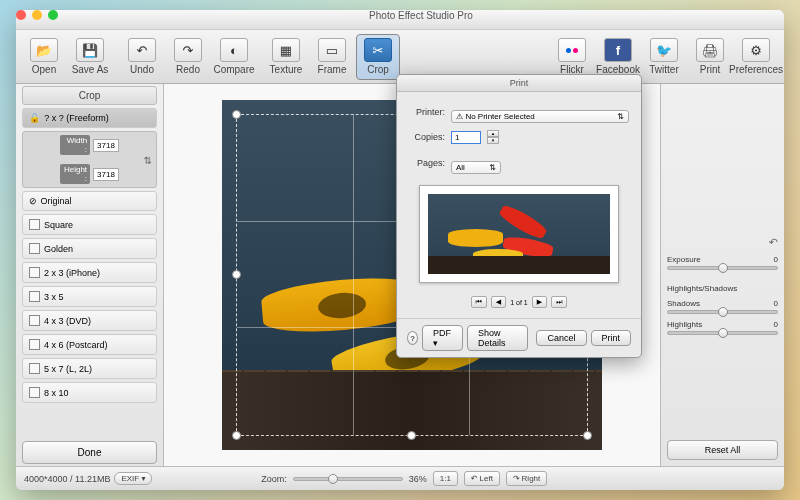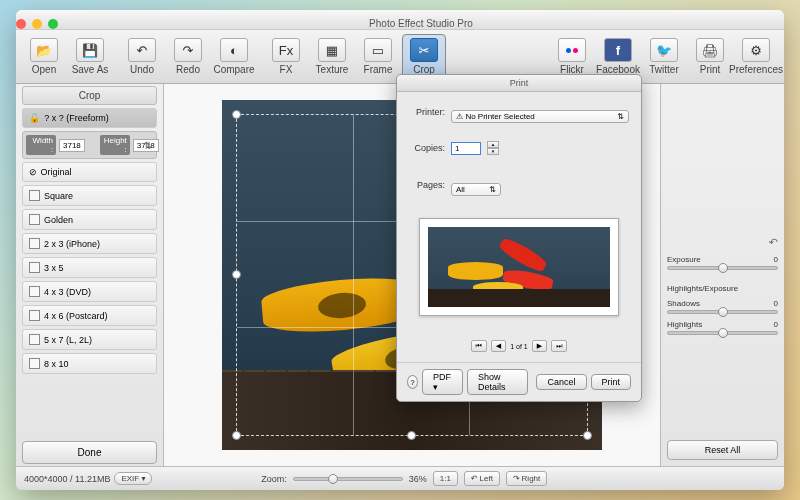--- a/index.html
+++ b/index.html
@@ -1,18 +1,18 @@
 <!DOCTYPE html>
 <html><head>
 <meta charset="utf-8">
 <style>
 * { margin: 0; padding: 0; box-sizing: border-box; font-family: -apple-system, "Lucida Grande", sans-serif; }
 body { width: 800px; height: 500px; background: linear-gradient(135deg, #a8d8e8 0%, #d4e8c8 40%, #e8d4a8 70%, #e8c888 100%); overflow: hidden; position: relative; }
 .window { position: absolute; top: 10px; left: 16px; right: 16px; bottom: 10px; background: #f0f0f0; border-radius: 6px; box-shadow: 0 10px 30px rgba(0,0,0,0.3); display: flex; flex-direction: column; }
-.titlebar { height: 20px; background: linear-gradient(#f8f8f8, #e0e0e0); border-radius: 6px 6px 0 0; display: flex; align-items: flex-end; padding: 0 0; border-bottom: 1px solid #ccc; }
+.titlebar { height: 20px; background: linear-gradient(#f8f8f8, #e0e0e0); border-radius: 6px 6px 0 0; display: flex; align-items: flex-start; padding: 0 0; border-bottom: 1px solid #ccc; }
 .traffic { display: flex; gap: 6px; }
 .traffic span { width: 10px; height: 10px; border-radius: 50%; }
 .tl-red { background: #ff5f56; } .tl-yellow { background: #ffbd2e; } .tl-green { background: #27c93f; }
 .title { flex: 1; text-align: center; font-size: 10px; color: #555; }
 .toolbar { height: 54px; background: linear-gradient(#f4f4f4, #dcdcdc); border-bottom: 1px solid #b0b0b0; display: flex; align-items: center; padding: 0 6px; gap: 2px; }
 .tb-group { display: flex; gap: 2px; }
 .tb-btn { width: 44px; height: 46px; display: flex; flex-direction: column; align-items: center; justify-content: center; gap: 2px; border: 1px solid transparent; border-radius: 4px; cursor: pointer; }
 .tb-btn.active { background: linear-gradient(#d0e0f0, #b8d0e8); border-color: #888; }
 .tb-icon { width: 28px; height: 24px; background: linear-gradient(#fcfcfc, #e4e4e4); border: 1px solid #aaa; border-radius: 3px; display: flex; align-items: center; justify-content: center; font-size: 13px; color: #333; }
 .tb-btn.active .tb-icon { background: linear-gradient(#4a8fd4, #3070b0); color: white; border-color: #2060a0; }
@@ -20,21 +20,21 @@
 .tb-spacer { flex: 1; }
 .tb-social .tb-icon.flickr { background: linear-gradient(#fff,#eee); }
 .flickr-dots { display: flex; gap: 2px; }
 .flickr-dots span { width: 5px; height: 5px; border-radius: 50%; }
 .content { flex: 1; display: flex; overflow: hidden; }
 .sidebar { width: 148px; background: linear-gradient(#f0f0f0, #e4e4e4); border-right: 1px solid #bbb; display: flex; flex-direction: column; padding: 2px 6px; gap: 3px; font-size: 9px; }
 .sidebar-title { text-align: center; font-size: 10px; color: #444; padding: 3px; background: linear-gradient(#f0f0f0,#dcdcdc); border: 1px solid #bbb; border-radius: 3px; }
 .crop-row { display: flex; align-items: center; gap: 4px; padding: 4px 6px; background: linear-gradient(#f8f8f8, #e8e8e8); border: 1px solid #ccc; border-radius: 3px; cursor: pointer; }
 .crop-row.sel { background: linear-gradient(#d0d0d0, #c0c0c0); }
 .crop-ic { width: 11px; height: 11px; border: 1px solid #888; display: inline-block; background: #f8f8f8; }
-.dim-box { display: flex; flex-direction: row; gap: 15px; padding: 3px; background: #d8d8d8; border: 1px solid #bbb; border-radius: 3px; position: relative; align-items: center; }
+.dim-box { display: flex; flex-direction: column; gap: 9px; padding: 3px; background: #d8d8d8; border: 1px solid #bbb; border-radius: 3px; position: relative; align-items: center; }
 .dim-row { display: flex; gap: 3px; font-size: 8px; align-items: center; }
 .dim-row .lbl { width: 30px; text-align: right; background: #808080; color: white; padding: 1px 3px; border-radius: 2px; }
 .dim-row .val { flex: 1; background: white; border: 1px solid #aaa; padding: 1px 3px; }
 .swap-ic { position: absolute; right: 4px; top: 50%; transform: translateY(-50%); font-size: 10px; color: #666; }
 .done-btn { margin-top: auto; padding: 5px; text-align: center; background: linear-gradient(#fcfcfc, #e0e0e0); border: 1px solid #aaa; border-radius: 4px; cursor: pointer; font-size: 10px; }
 .canvas-area { flex: 1; background: #f8f8f8; display: flex; align-items: center; justify-content: center; position: relative; }
 .photo { width: 380px; height: 350px; position: relative; background: #2a4050; overflow: hidden; }
 .water { position: absolute; inset: 0; background: linear-gradient(180deg, #3a5060 0%, #2a4050 60%, #1a3040 100%); }
 .dock { position: absolute; bottom: 0; left: 0; right: 0; height: 80px; background: linear-gradient(90deg, #3a3028 0%, #2a2018 50%, #3a3028 100%); }
 .dock::before { content: ""; position: absolute; top: 0; left: 0; right: 0; height: 2px; background: repeating-linear-gradient(90deg, #504030 0 20px, #403020 20px 22px); }
@@ -58,21 +58,21 @@
 .reset-btn { margin-top: auto; padding: 4px; text-align: center; background: linear-gradient(#fcfcfc, #e0e0e0); border: 1px solid #aaa; border-radius: 4px; font-size: 9px; }
 .statusbar { height: 24px; background: linear-gradient(#f4f4f4, #dcdcdc); border-top: 1px solid #bbb; display: flex; align-items: center; padding: 0 8px; font-size: 9px; color: #444; gap: 8px; border-radius: 0 0 6px 6px; }
 .status-left { display: flex; align-items: center; gap: 4px; }
 .exif-btn { padding: 1px 6px; background: linear-gradient(#fff,#e0e0e0); border: 1px solid #aaa; border-radius: 6px; font-size: 8px; }
 .status-center { flex: 1; display: flex; align-items: center; justify-content: center; gap: 6px; }
 .zoom-slider { width: 110px; height: 4px; background: #c8c8c8; border: 1px solid #aaa; border-radius: 2px; position: relative; }
 .zoom-slider .slider-thumb { left: 36%; }
 .sbtn { padding: 2px 6px; background: linear-gradient(#fff,#e0e0e0); border: 1px solid #aaa; border-radius: 3px; font-size: 8px; display: inline-flex; gap: 2px; align-items: center; }
 .print-dialog { position: absolute; top: 74px; right: 158px; width: 246px; background: #eaeaea; border: 1px solid #999; border-radius: 5px; box-shadow: 0 6px 20px rgba(0,0,0,0.35); font-size: 9px; }
 .print-title { text-align: center; font-size: 9px; padding: 3px; background: linear-gradient(#f4f4f4,#dcdcdc); border-radius: 5px 5px 0 0; border-bottom: 1px solid #bbb; color: #555; }
-.print-body { padding: 8px 12px; display: flex; flex-direction: column; gap: 18px; }
+.print-body { padding: 8px 12px; display: flex; flex-direction: column; gap: 7px; }
 .print-row { display: flex; align-items: center; gap: 6px; }
 .print-row .plbl { width: 36px; text-align: right; color: #333; }
 .print-sel { flex: 1; background: linear-gradient(#fff,#eee); border: 1px solid #aaa; border-radius: 3px; padding: 1px 4px; display: flex; justify-content: space-between; font-size: 8px; margin-top: 10px; }
 .print-inp { width: 30px; background: white; border: 1px solid #4080e0; padding: 1px 3px; font-size: 8px; }
 .stepper { width: 12px; display: flex; flex-direction: column; }
 .stepper span { height: 7px; background: linear-gradient(#fff,#ddd); border: 1px solid #aaa; font-size: 5px; text-align: center; line-height: 5px; }
 .preview-box { background: white; border: 1px solid #aaa; padding: 8px; margin: 4px 10px; box-shadow: 0 1px 3px rgba(0,0,0,0.2); }
 .preview-img { width: 100%; height: 80px; background: linear-gradient(180deg,#3a5060,#2a4050); position: relative; overflow: hidden; }
 .preview-img .pk { position: absolute; border-radius: 50%/30%; }
 .nav-row { display: flex; justify-content: center; align-items: center; gap: 4px; margin: 2px 0; font-size: 7px; }
@@ -114,24 +114,20 @@
           <div class="tb-icon">↷</div>
           <div class="tb-label">Redo</div>
         </div>
       <div class="tb-btn">
           <div class="tb-icon">◐</div>
           <div class="tb-label">Compare</div>
         </div>
     </div>
     <div class="tb-group" style="margin-left:6px">
       <div class="tb-btn">
-          <div class="tb-icon">Fx</div>
-          <div class="tb-label">FX</div>
-        </div>
-      <div class="tb-btn">
           <div class="tb-icon">▦</div>
           <div class="tb-label">Texture</div>
         </div>
       <div class="tb-btn">
           <div class="tb-icon">▭</div>
           <div class="tb-label">Frame</div>
         </div>
       <div class="tb-btn active">
           <div class="tb-icon">✂</div>
           <div class="tb-label">Crop</div>
@@ -252,21 +248,21 @@
       <div class="undo-ic">↶</div>
       <div class="slider-row">
         <div class="slider-head">
             <span>Exposure</span>
             <span>0</span>
           </div>
         <div class="slider-track">
             <div class="slider-thumb"></div>
           </div>
       </div>
-      <div style="font-size:8px;color:#333;margin-top:8px">Highlights/Exposure</div>
+      <div style="font-size:8px;color:#333;margin-top:8px">Highlights/Shadows</div>
       <div class="slider-row">
         <div class="slider-head">
             <span>Shadows</span>
             <span>0</span>
           </div>
         <div class="slider-track">
             <div class="slider-thumb"></div>
           </div>
       </div>
       <div class="slider-row">

